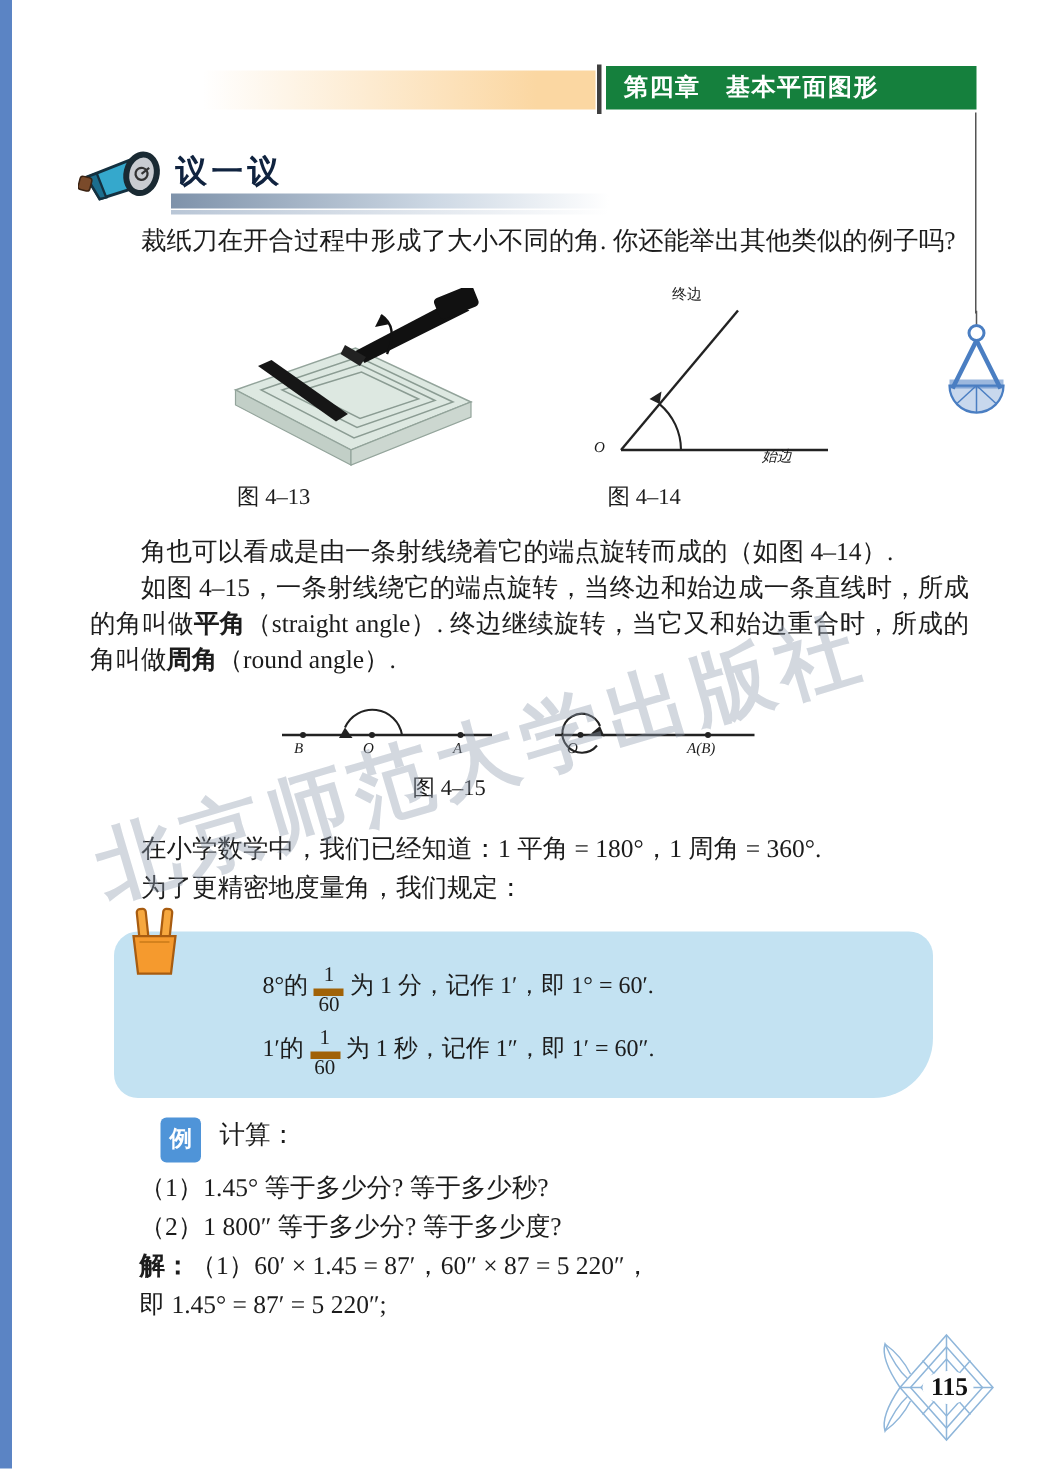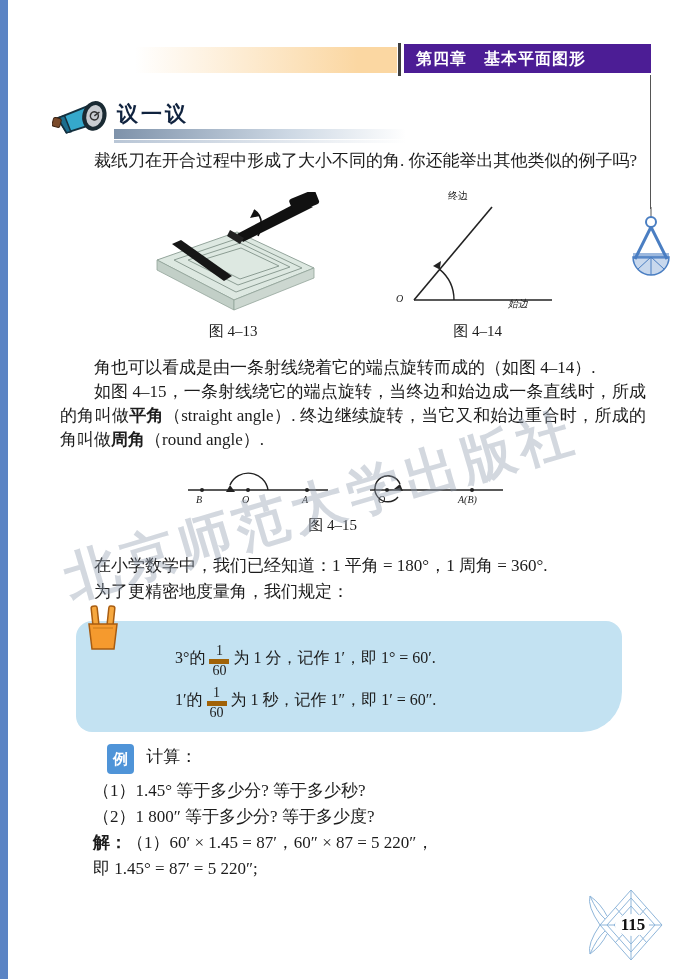--- a/index.html
+++ b/index.html
@@ -5,32 +5,32 @@
   html,body{margin:0;padding:0;}
   body{
     width:691px;height:979px;position:relative;background:#ffffff;overflow:hidden;
     font-family:"Liberation Serif","DejaVu Serif",serif;color:#1c1c1c;
   }
   .abs{position:absolute;}
   .sans{font-family:"Liberation Sans","DejaVu Sans",sans-serif;}
   .body-text{font-size:17px;line-height:24px;}
   .indent{text-indent:2em;margin:0;text-align:justify;}
   .nowrap{white-space:nowrap;}
-  .caption{font-size:15px;text-align:center;}
+  .caption{font-size:15px;text-align:left;}
   .fig-label{font-size:10px;}
   .frac{display:inline-block;text-align:center;vertical-align:-0.85em;line-height:1.05;font-size:14px;margin:0 4px;}
   .frac .num{display:block;padding:0 3px;}
   .frac .den{display:block;border-top:5px solid #a16207;padding:0 3px;}
   .watermark{
     white-space:nowrap;font-size:54px;letter-spacing:5px;font-weight:bold;
     color:rgba(146,157,175,0.40);transform:rotate(-16.5deg);transform-origin:0 50%;
     pointer-events:none;z-index:5;
   }
   .chapter-band{
-    background:#4c1d95;color:#ffffff;font-weight:bold;font-size:16px;
+    background:#15803d;color:#ffffff;font-weight:bold;font-size:16px;
     line-height:29px;padding-left:12px;letter-spacing:1px;box-sizing:border-box;
   }
   .badge{
     display:inline-block;background:#4f94d8;color:#fff;border-radius:4px;
     font-size:15px;font-weight:bold;padding:2px 6px;vertical-align:-2px;
   }
   .notebox{
     background:#c3e2f2;border-radius:16px 16px 40px 16px;box-sizing:border-box;
   }
   .notebox-line{font-size:16px;}
@@ -151,21 +151,21 @@
 <div class="abs notebox" style="left:76px;top:621px;width:546px;height:111px;"></div>
 <div class="abs" style="left:85px;top:604px;">
   <svg width="36" height="48" viewBox="0 0 36 48">
     <rect x="7" y="2" width="6" height="20" rx="2" fill="#f6a83f" stroke="#a85c10" stroke-width="1.5" transform="rotate(-6 10 12)"></rect>
     <rect x="23" y="2" width="6" height="20" rx="2" fill="#f6a83f" stroke="#a85c10" stroke-width="1.5" transform="rotate(6 26 12)"></rect>
     <polygon points="4,20 32,20 29,45 7,45" fill="#f59a2e" stroke="#a85c10" stroke-width="1.5"></polygon>
     <line x1="8" y1="24" x2="28" y2="24" stroke="#c97a18" stroke-width="1"></line>
   </svg>
 </div>
 <div class="abs notebox-line nowrap" style="left:175px;top:644px;">
-  <span>3°的</span><span class="frac"><span class="num">1</span><span class="den">60</span></span><span>为 1 分，记作 1′，即 1° = 60′.</span>
+  <span>8°的</span><span class="frac"><span class="num">1</span><span class="den">60</span></span><span>为 1 分，记作 1′，即 1° = 60′.</span>
 </div>
 <div class="abs notebox-line nowrap" style="left:175px;top:686px;">
   <span>1′的</span><span class="frac"><span class="num">1</span><span class="den">60</span></span><span>为 1 秒，记作 1″，即 1′ = 60″.</span>
 </div>
 
 <div class="abs body-text" style="left:93px;top:744px;width:540px;line-height:26px;">
   <div style="margin-left:14px;margin-bottom:4px;">
     <span class="badge sans">例</span>
     <span style="margin-left:8px;">计算：</span>
   </div>

